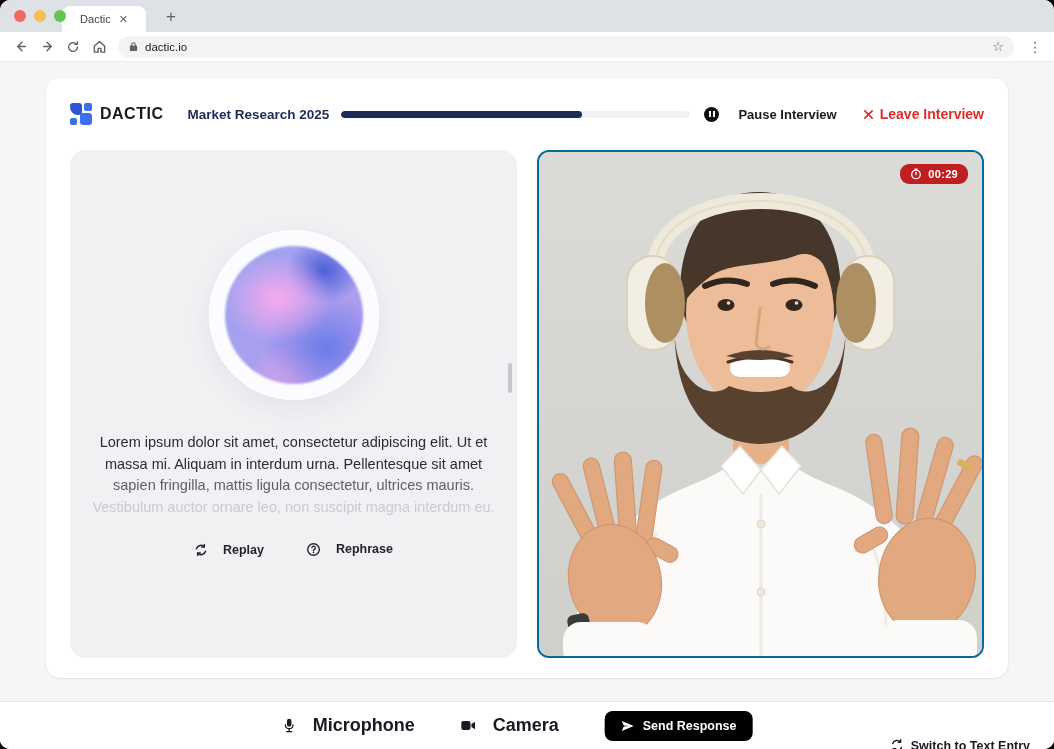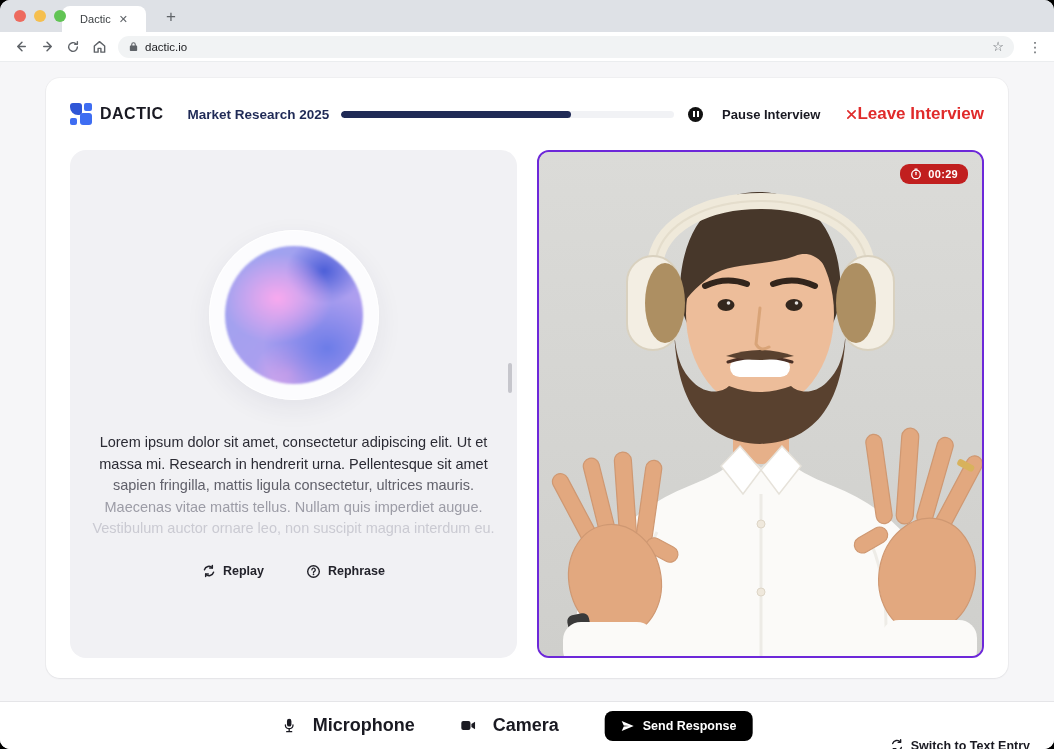--- a/index.html
+++ b/index.html
@@ -66,21 +66,21 @@
   .progress-track {
     flex:1; height:7px; background:#f1f2f5; border-radius:4px; margin:0 14px 0 12px; overflow:hidden;
   }
   .progress-fill { height:100%; background:#1f2a56; border-radius:4px; }
   .pause-btn { display:flex; align-items:center; gap:19px; font-size:13px; font-weight:600; color:#191922; cursor:pointer; white-space:nowrap; }
   .pause-ic { width:15px; height:15px; border-radius:50%; background:#111; position:relative; }
   .pause-ic::before, .pause-ic::after {
     content:""; position:absolute; top:4.5px; width:2px; height:6px; background:#fff;
   }
   .pause-ic::before { left:5px; } .pause-ic::after { left:8.5px; }
-  .leave-btn { margin-left:26px; display:flex; align-items:center; gap:0; font-size:17px; font-weight:600; color:#e02b2b; cursor:pointer; white-space:nowrap; }
+  .leave-btn { margin-left:26px; display:flex; align-items:center; gap:6px; font-size:14px; font-weight:600; color:#e02b2b; cursor:pointer; white-space:nowrap; }
 
   .card-body { display:flex; gap:20px; padding:0 24px; }
   
   .ai-panel {
     width:447px; height:508px; background:#f1f1f4; border-radius:16px;
     position:relative; display:flex; flex-direction:column; align-items:center; overflow:hidden;
   }
   .orb-ring {
     margin-top:80px; width:170px; height:170px; border-radius:50%;
     background:#fcfcfe; box-shadow:0 8px 26px rgba(40,40,80,.07), inset 0 0 0 1px rgba(255,255,255,.9);
@@ -95,27 +95,27 @@
       radial-gradient(40% 34% at 46% 92%, #d7a5ea 0%, rgba(215,165,234,0) 65%),
       linear-gradient(135deg, #9aa4f0 0%, #b79bef 100%);
     filter:blur(1px);
   }
   .transcript { margin-top:32px; max-width:408px; text-align:center; font-size:14.5px; line-height:21.5px; }
   .tl-0, .tl-1 { color:#2b2b34; }
   .tl-2 { color:#60606a; }
   .tl-3 { color:#9c9ca6; }
   .tl-4 { color:#cacad2; }
   .ai-controls { margin-top:24px; display:flex; gap:42px; align-items:center; }
-  .ai-ctl { display:flex; align-items:center; gap:7px; font-size:12.5px; font-weight:600; color:#23232b; cursor:pointer; }
+  .ai-ctl { display:flex; align-items:flex-start; gap:15px; font-size:12.5px; font-weight:600; color:#23232b; cursor:pointer; }
   .ai-ctl svg { display:block; }
   .ai-scrollthumb { position:absolute; right:5px; top:213px; width:4px; height:30px; border-radius:2px; background:#c6c6cc; }
 
   
   .video-panel {
-    width:447px; height:508px; border:2px solid #6d28d9; border-radius:12px;
+    width:447px; height:508px; border:2px solid #0369a1; border-radius:12px;
     position:relative; overflow:hidden; background:#d8d8d6;
   }
   .video-panel svg.person { display:block; width:100%; height:100%; }
   .timer-badge {
     position:absolute; top:12px; right:14px; background:#c11f1f; color:#fff;
     border-radius:9px; padding:4px 10px; display:flex; align-items:center; gap:6px;
     font-size:11px; font-weight:700; letter-spacing:.3px;
   }
 
   
@@ -211,23 +211,22 @@
       </div>
 
       <div class="card-body">
 
         <div class="ai-panel">
           <div class="orb-ring">
             <div class="orb"></div>
           </div>
           <div class="transcript">
             <div class="tl-0">Lorem ipsum dolor sit amet, consectetur adipiscing elit. Ut et</div>
-            <div class="tl-1">massa mi. Research in hendrerit urna. Pellentesque sit amet</div>
+            <div class="tl-1">massa mi. Aliquam in interdum urna. Pellentesque sit amet</div>
             <div class="tl-2">sapien fringilla, mattis ligula consectetur, ultrices mauris.</div>
-            <div class="tl-3">Maecenas vitae mattis tellus. Nullam quis imperdiet augue.</div>
             <div class="tl-4">Vestibulum auctor ornare leo, non suscipit magna interdum eu.</div>
           </div>
           <div class="ai-controls">
             <div class="ai-ctl">
               <svg width="14" height="14" viewBox="0 0 16 16" fill="none" stroke="#23232b" stroke-width="1.7" stroke-linecap="round" stroke-linejoin="round">
                   <path d="M2.8 6.5a5.3 5.3 0 0 1 9-2.1"></path>
                   <path d="M11.8 1.6v3h-3"></path>
                   <path d="M13.2 9.5a5.3 5.3 0 0 1-9 2.1"></path>
                   <path d="M4.2 14.4v-3h3"></path>
                 </svg>

